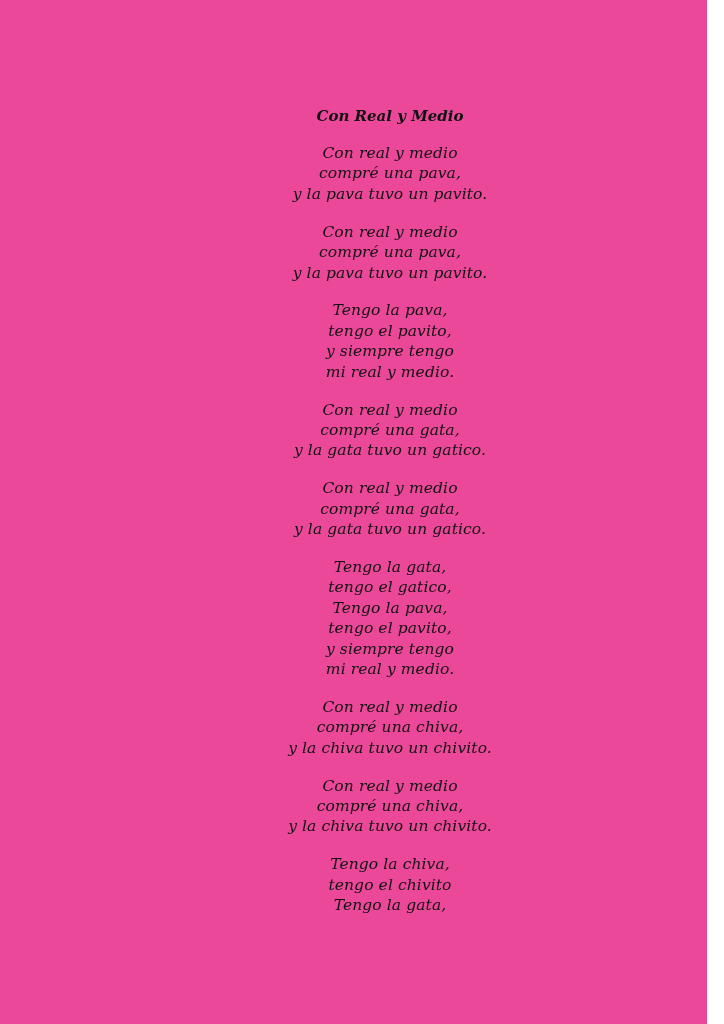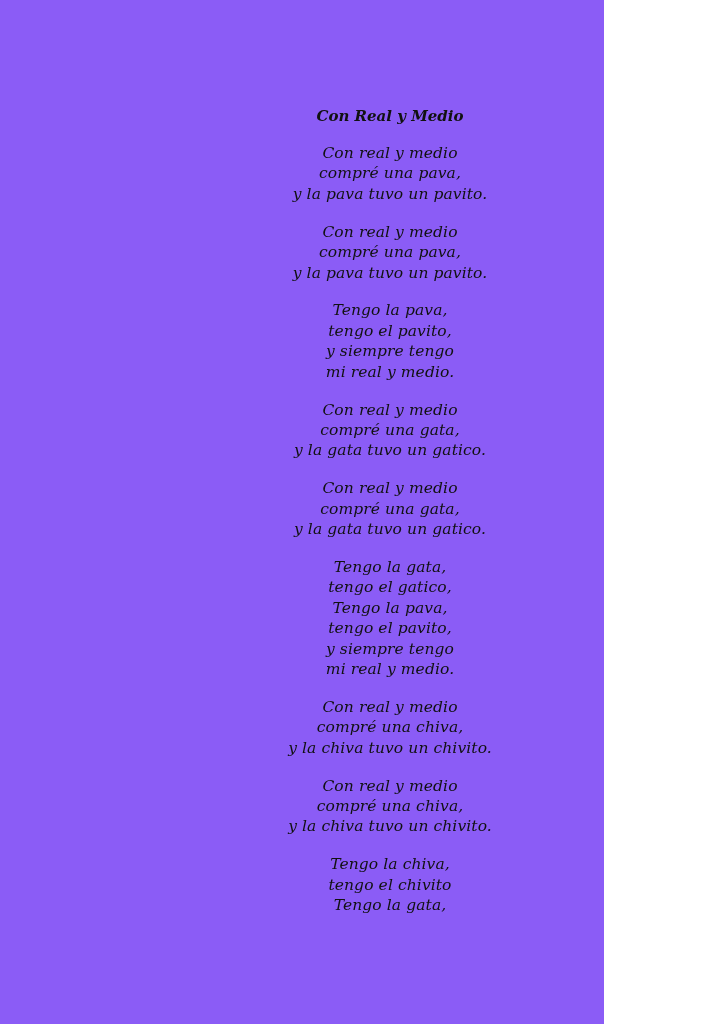--- a/index.html
+++ b/index.html
@@ -1,19 +1,19 @@
 <!DOCTYPE html>
 <html><head>
 <meta charset="utf-8">
 <style>
   html, body { margin: 0; padding: 0; background: #ffffff; }
   body { width: 724px; height: 1024px; position: relative; overflow: hidden; }
   .page {
-    position: absolute; left: 0; top: 0; width: 604px; height: 1024px;
-    background: #8b5cf6;
+    position: absolute; left: 0; top: 0; width: 707px; height: 1024px;
+    background: #ec4899;
   }
   .doc {
     position: absolute; left: 0; top: 105px; width: 780px;
     text-align: center;
     font-family: "DejaVu Serif", serif;
     font-style: italic;
     color: #111111;
   }
   .title {
     font-size: 15px; font-weight: bold; line-height: 22px;

